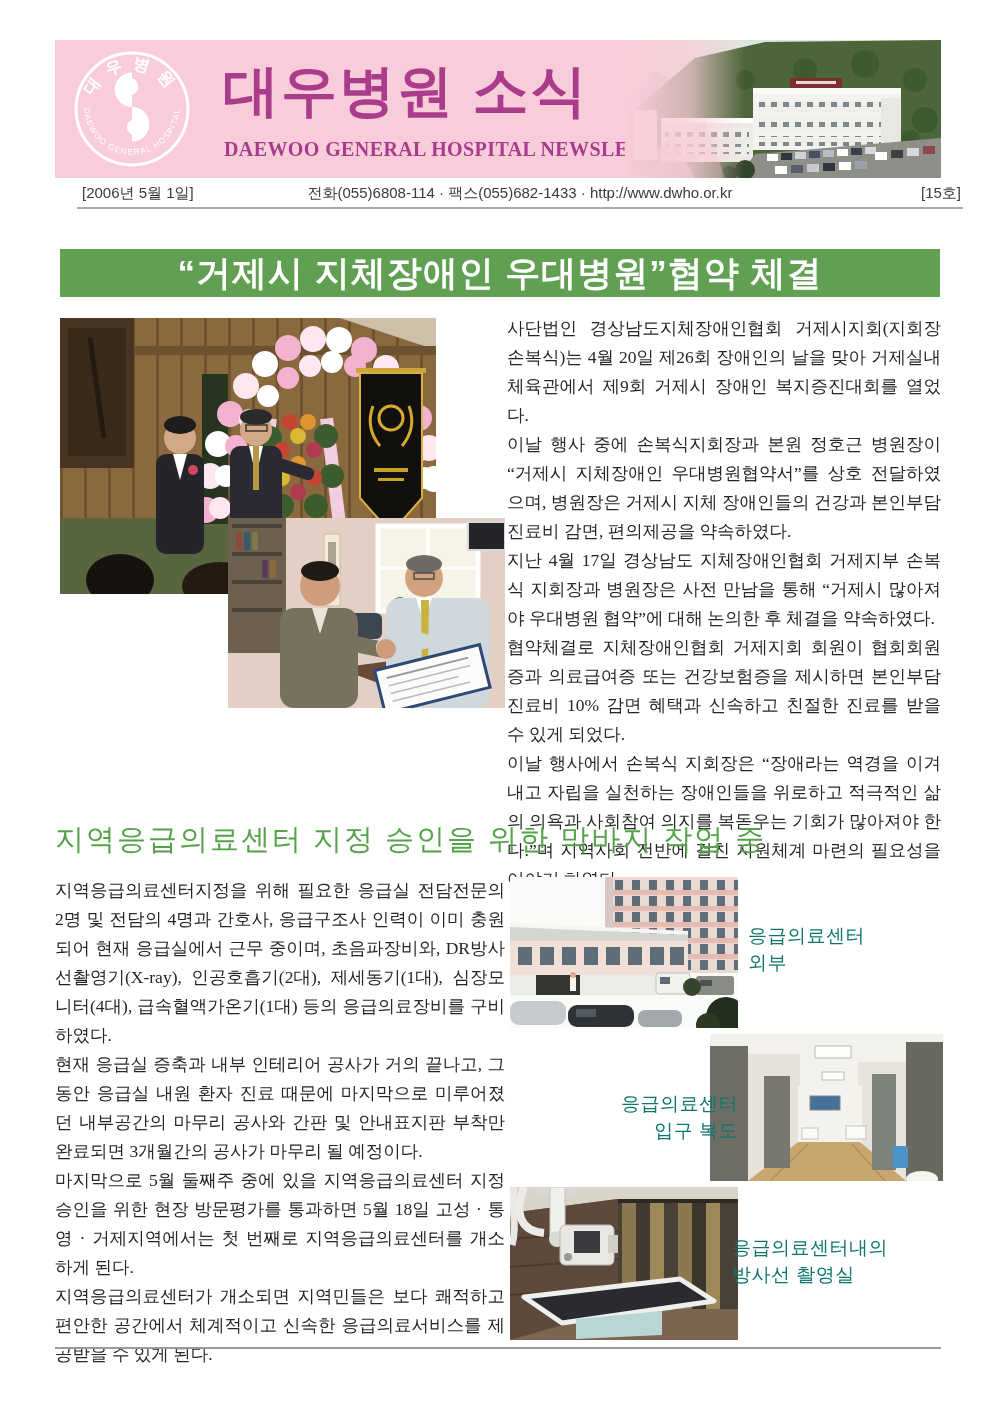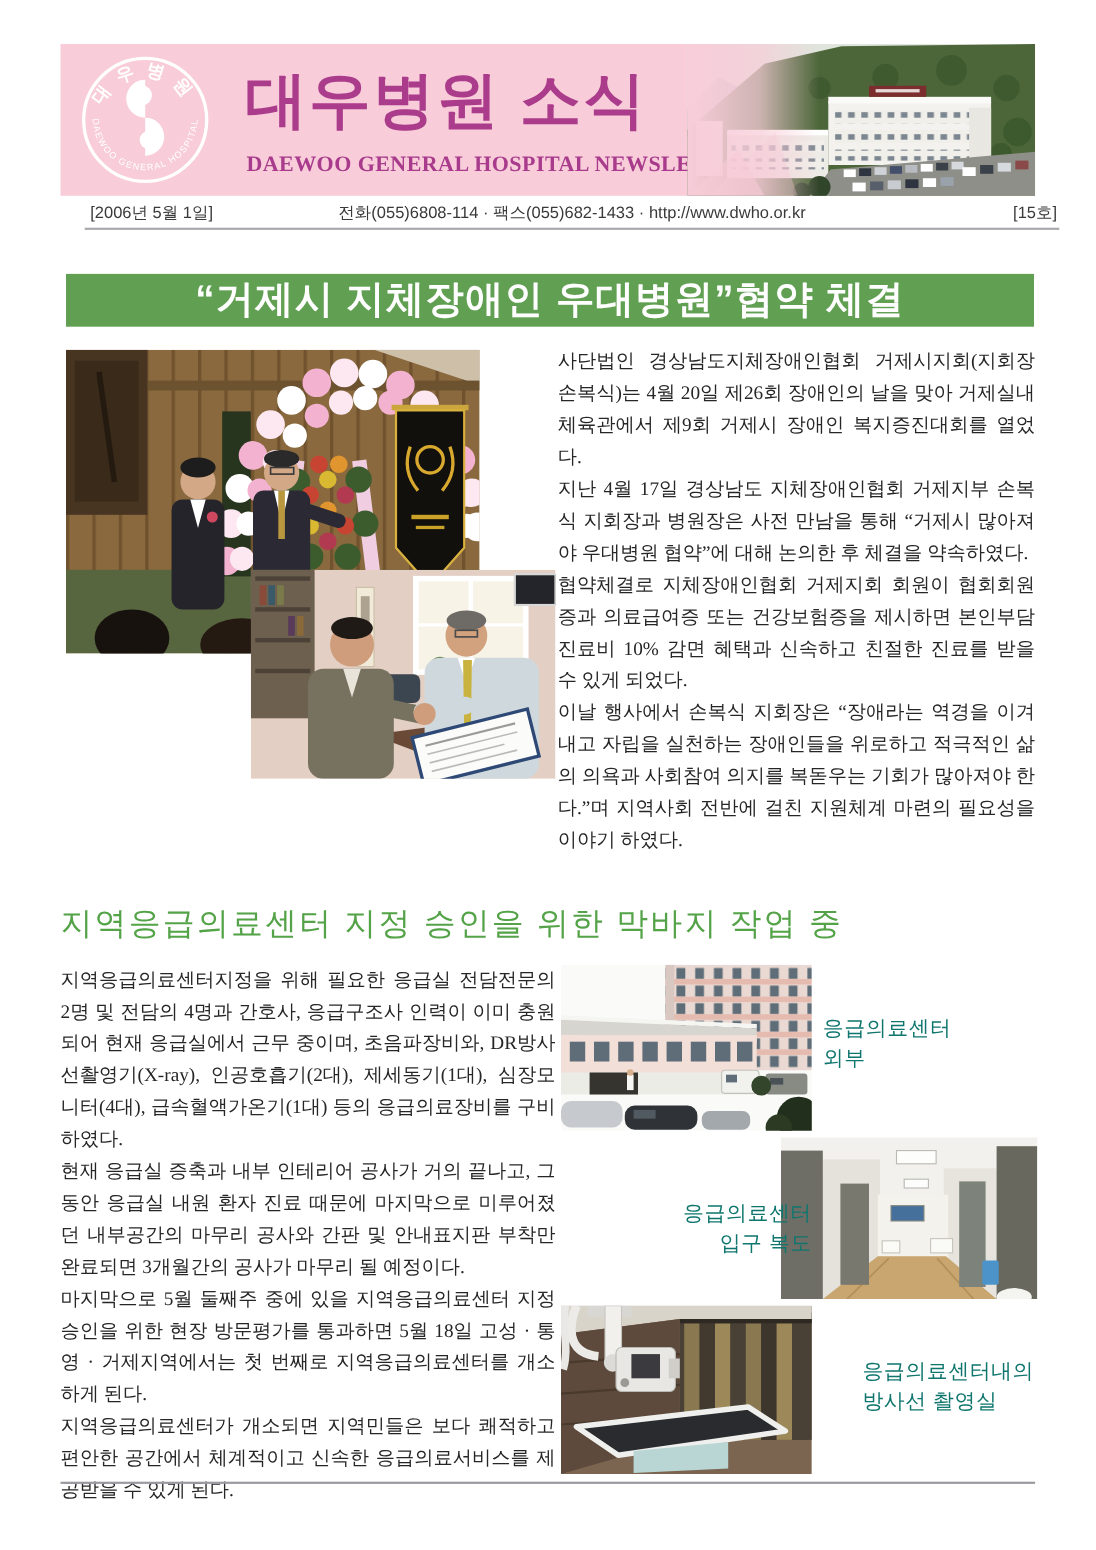--- a/index.html
+++ b/index.html
@@ -36,21 +36,21 @@
   .ph{position:absolute;display:block;}
   .ph1{left:60px;top:318px;}
   .ph2{left:228px;top:518px;z-index:2;}
   .phA{left:510px;top:877px;}
   .phB{left:710px;top:1034px;}
   .phC{left:510px;top:1187px;}
   
   .caption{position:absolute;font-size:19px;line-height:27px;color:#0f766e;letter-spacing:0.5px;}
   .capA{left:748px;top:922px;}
   .capB{left:560px;top:1090px;width:178px;text-align:right;}
-  .capC{left:784px;top:1234px;}
+  .capC{left:732px;top:1234px;}
   
   .bottom-rule{position:absolute;left:55px;top:1347px;width:886px;border-top:2px solid #9a9aa0;}
 </style>
 </head>
 <body>
 
 <div class="page">
 
   <div class="masthead">
     <svg class="logo" width="122" height="122" viewBox="0 0 120 120">
@@ -298,20 +298,21 @@
       <rect x="150" y="140" width="108" height="44" fill="#fbfbf9" stroke="#2e4976" stroke-width="3"></rect>
       <line x1="160" y1="150" x2="244" y2="150" stroke="#9a9a9a" stroke-width="2"></line>
       <line x1="160" y1="158" x2="244" y2="158" stroke="#bababa" stroke-width="1.5"></line>
       <line x1="160" y1="166" x2="230" y2="166" stroke="#bababa" stroke-width="1.5"></line>
       <line x1="160" y1="174" x2="240" y2="174" stroke="#bababa" stroke-width="1.5"></line>
     </g>
   </svg>
 
   <div class="body-text art1-text">
     <p>사단법인 경상남도지체장애인협회 거제시지회(지회장 손복식)는 4월 20일 제26회 장애인의 날을 맞아 거제실내체육관에서 제9회 거제시 장애인 복지증진대회를 열었다.</p>
+    <p>이날 행사 중에 손복식지회장과 본원 정호근 병원장이 “거제시 지체장애인 우대병원협약서”를 상호 전달하였으며, 병원장은 거제시 지체 장애인들의 건강과 본인부담 진료비 감면, 편의제공을 약속하였다.</p>
     <p>지난 4월 17일 경상남도 지체장애인협회 거제지부 손복식 지회장과 병원장은 사전 만남을 통해 “거제시 많아져야 우대병원 협약”에 대해 논의한 후 체결을 약속하였다.</p>
     <p>협약체결로 지체장애인협회 거제지회 회원이 협회회원증과 의료급여증 또는 건강보험증을 제시하면 본인부담 진료비 10% 감면 혜택과 신속하고 친절한 진료를 받을 수 있게 되었다.</p>
     <p>이날 행사에서 손복식 지회장은 “장애라는 역경을 이겨내고 자립을 실천하는 장애인들을 위로하고 적극적인 삶의 의욕과 사회참여 의지를 복돋우는 기회가 많아져야 한다.”며 지역사회 전반에 걸친 지원체계 마련의 필요성을 이야기 하였다.</p>
   </div>
 
   <div class="h2line">지역응급의료센터 지정 승인을 위한 막바지 작업 중</div>
 
   <div class="body-text art2-text">
     <p>지역응급의료센터지정을 위해 필요한 응급실 전담전문의 2명 및 전담의 4명과 간호사, 응급구조사 인력이 이미 충원되어 현재 응급실에서 근무 중이며, 초음파장비와, DR방사선촬영기(X-ray), 인공호흡기(2대), 제세동기(1대), 심장모니터(4대), 급속혈액가온기(1대) 등의 응급의료장비를 구비하였다.</p>
     <p>현재 응급실 증축과 내부 인테리어 공사가 거의 끝나고, 그동안 응급실 내원 환자 진료 때문에 마지막으로 미루어졌던 내부공간의 마무리 공사와 간판 및 안내표지판 부착만 완료되면 3개월간의 공사가 마무리 될 예정이다.</p>

